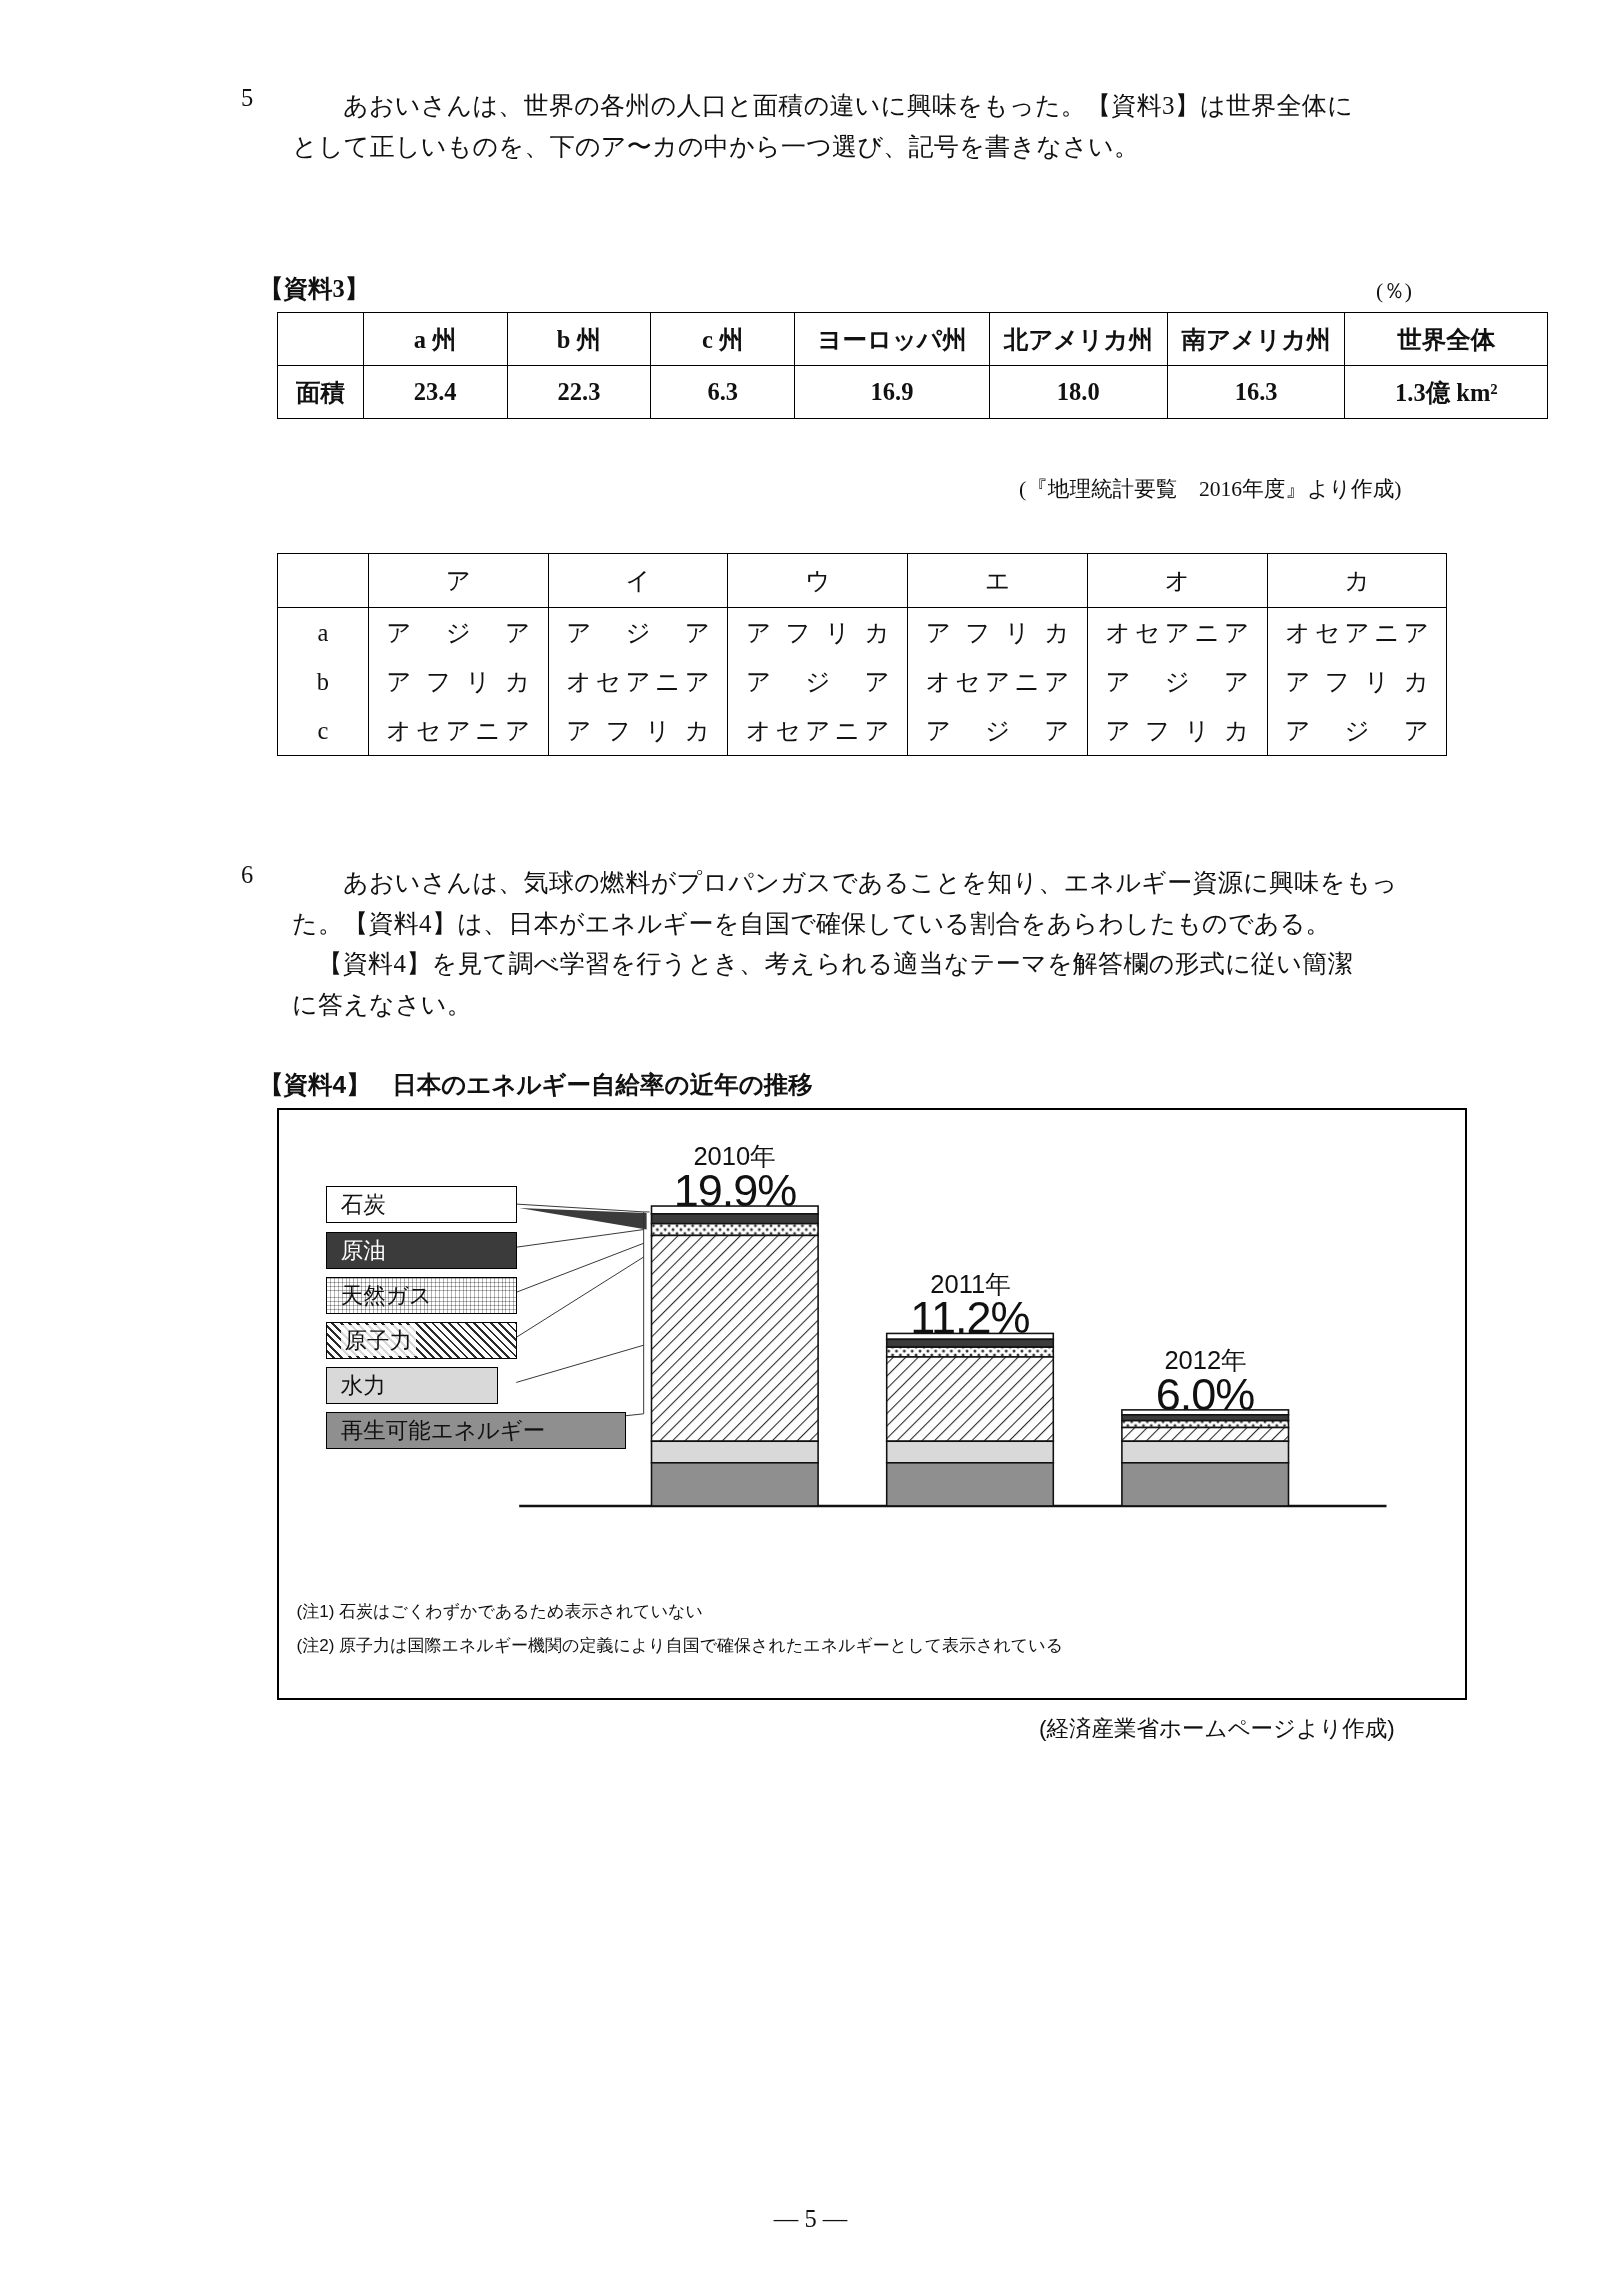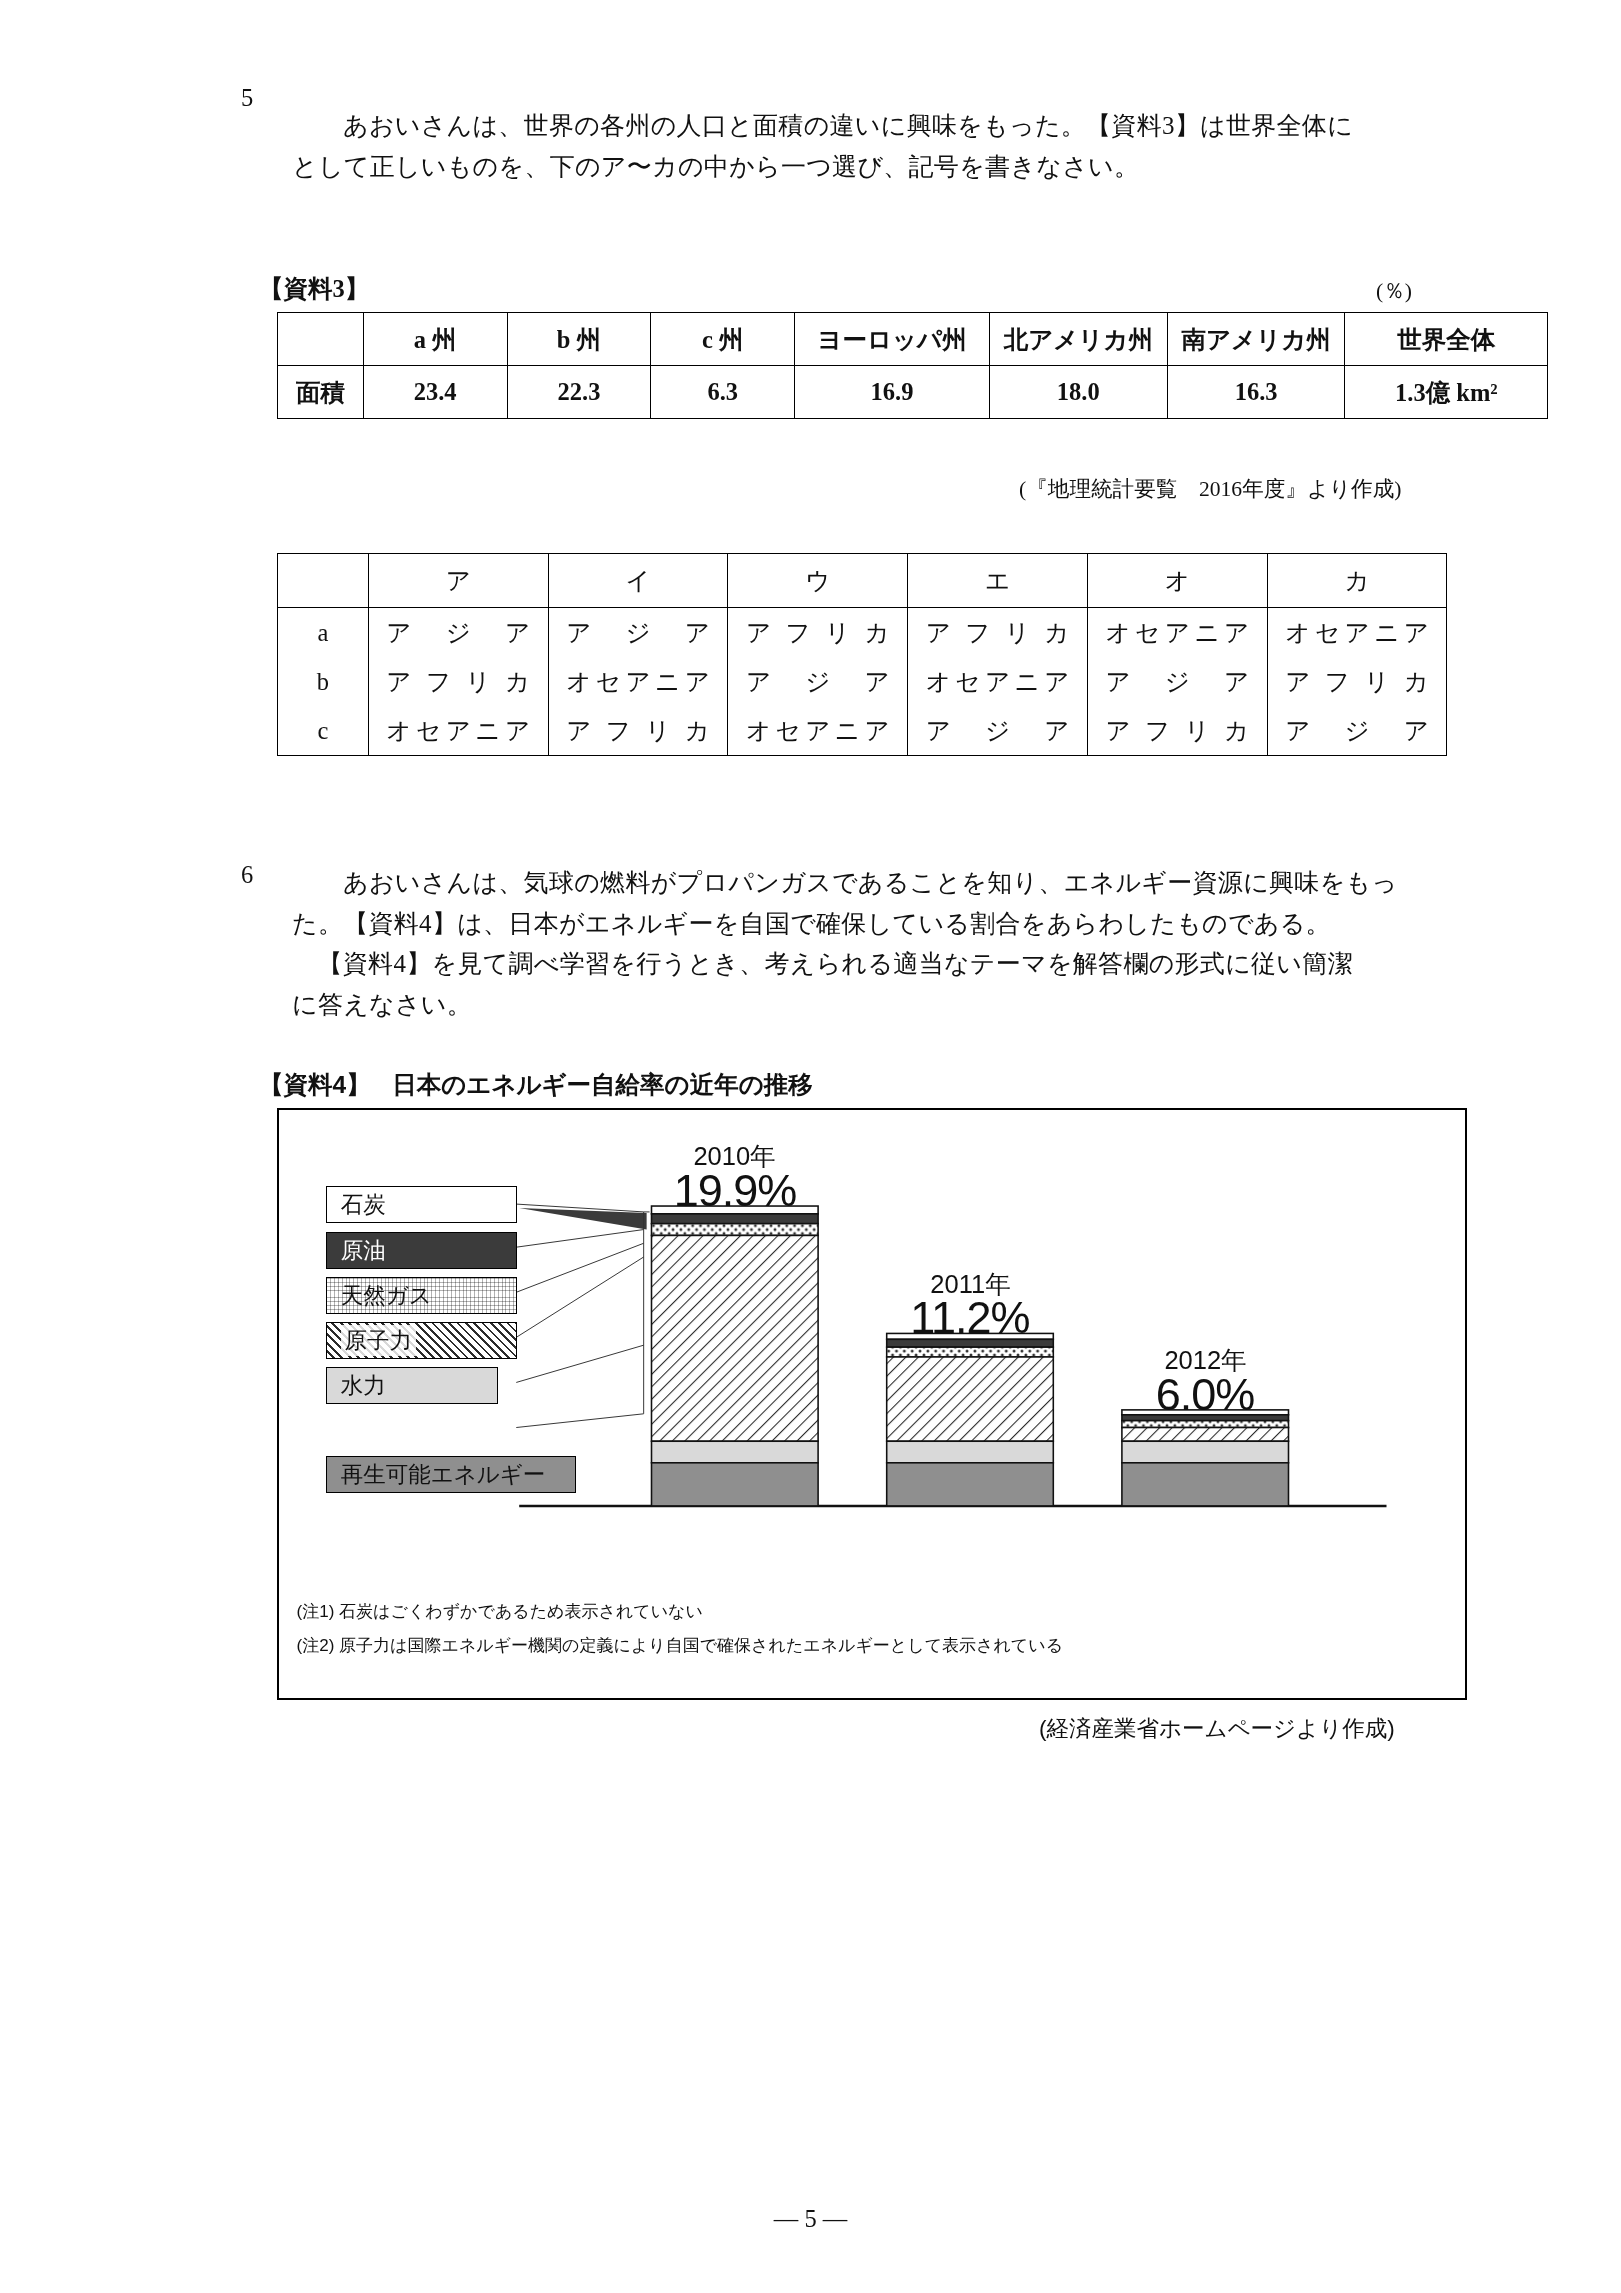--- a/index.html
+++ b/index.html
@@ -206,21 +206,21 @@
     font-size: 24.5px;
   }
 </style>
 </head>
 <body>
 
 <div class="page">
 
   <div class="q-block" style="top:86px;">
     <div class="q-num">5</div>
-    <div class="q-text" style="padding-left:51px;margin-top:20px;">
+    <div class="q-text" style="padding-left:51px;">
       <p class="indent1">あおいさんは、世界の各州の人口と面積の違いに興味をもった。【資料3】は世界全体に</p>
       <p>として正しいものを、下のア〜カの中から一つ選び、記号を書きなさい。</p>
     </div>
   </div>
 
   <div id="shiryo3-label">【資料3】</div>
   <div id="percent-note">(％)</div>
 
   <table id="table3">
     <tbody>
@@ -374,21 +374,21 @@
       repeating-linear-gradient(90deg, transparent 0 2.9px, rgba(0,0,0,.30) 2.9px 3.9px), #ffffff;">
       <span>天然ガス</span>
     </div>
     <div class="legend-item" style="left:47px; top:212px; width:191px; background:
       repeating-linear-gradient(45deg, #ffffff 0 3.9px, #2b2b2b 3.9px 5.9px);">
       <span style="background:rgba(255,255,255,.82); padding:0 3.9px;">原子力</span>
     </div>
     <div class="legend-item" style="left:47px; top:257px; width:172px; background:#d9d9d9;">
       <span>水力</span>
     </div>
-    <div class="legend-item" style="left:47px; top:302px; width:250px; background:#8f8f8f;margin-top:44px;">
+    <div class="legend-item" style="left:47px; top:302px; width:300px; background:#8f8f8f;">
       <span>再生可能エネルギー</span>
     </div>
 
     <div class="bar-label-year" style="left:372px; top:29px; width:167px;">2010年</div>
     <div class="bar-label-pct" style="left:353px; top:55px; width:206px;">19.9%</div>
 
     <div class="bar-label-year" style="left:608px; top:157px; width:167px;">2011年</div>
     <div class="bar-label-pct" style="left:588px; top:182px; width:206px;">11.2%</div>
 
     <div class="bar-label-year" style="left:843px; top:233px; width:167px;">2012年</div>

